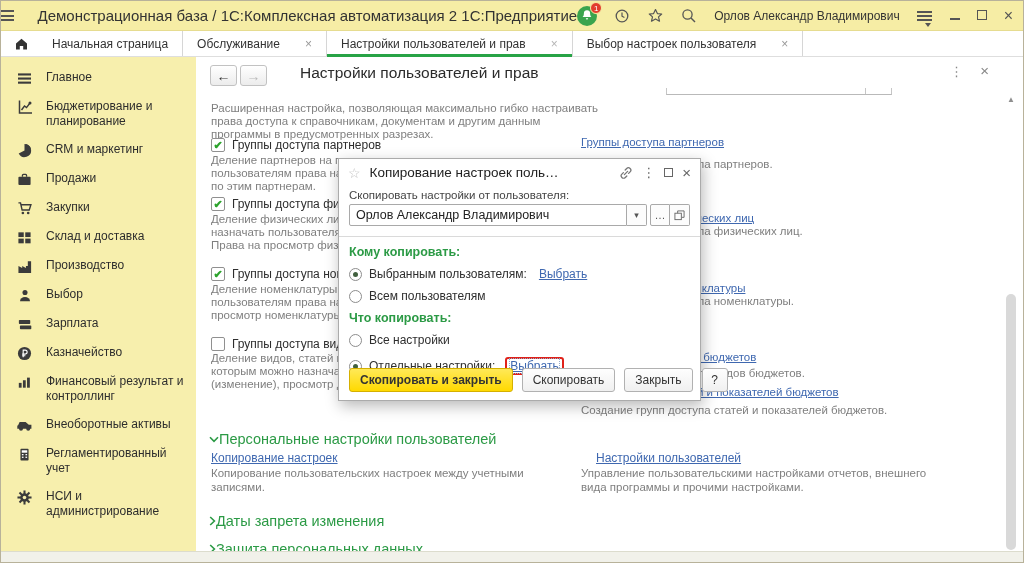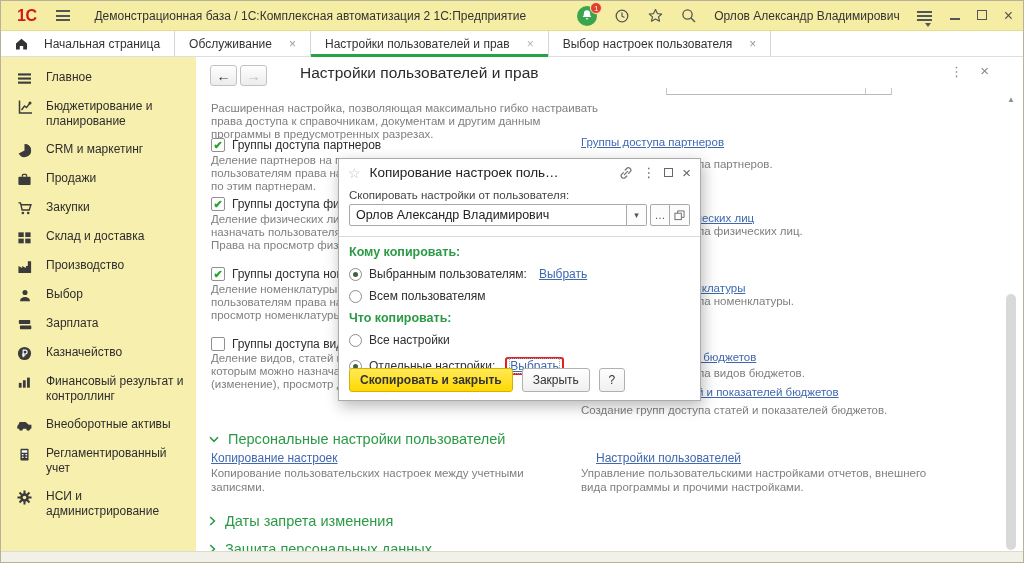--- a/index.html
+++ b/index.html
@@ -7,21 +7,21 @@
   body { font-family:"Liberation Sans", sans-serif; }
   .window { position:relative; width:1024px; height:563px; background:#fff;
             border:1px solid #b8b29a; overflow:hidden; }
 
   
   .topbar { position:absolute; left:0; top:0; right:0; height:30px; background:#f6eda5;
             display:flex; align-items:center; padding:0 10px; border-bottom:1px solid #e6dc90;justify-content:flex-end; }
   .logo { color:#d0181c; font-weight:bold; font-size:16px; margin-left:6px; letter-spacing:-0.5px; }
   .burger { margin-left:20px; display:inline-block; }
   .burger i { display:block; width:14px; height:2px; background:#555; margin:2.5px 0; }
-  .win-title { font-size:12px; color:#333; margin-left:24px; white-space:nowrap; }
+  .win-title { font-size:15px; color:#333; margin-left:24px; white-space:nowrap; }
   .top-right { margin-left:auto; display:flex; align-items:center; gap:17px; }
   .icn { display:inline-flex; align-items:center; justify-content:center; }
   .bell-wrap { position:relative; width:20px; height:20px; }
   .bell-circle { width:20px; height:20px; border-radius:50%; background:#3aa44e;
                  display:flex; align-items:center; justify-content:center; }
   .badge { position:absolute; top:-4px; right:-5px; min-width:12px; height:12px; border-radius:7px;
            background:#e23d2e; color:#fff; font-size:8px; line-height:12px; text-align:center;
            border:1px solid #f6eda5; padding:0 2px; }
   .username { font-size:12px; color:#333; white-space:nowrap; }
   .svcmenu { position:relative; width:16px; height:14px; }
@@ -30,21 +30,21 @@
                     border-left:3.5px solid transparent; border-right:3.5px solid transparent;
                     border-top:4px solid #555; }
   .wctl { color:#555; font-size:13px; line-height:13px; }
   .minbar { display:inline-block; width:10px; height:2px; background:#555; }
   .maxsq { display:inline-block; width:10px; height:10px; border:1.6px solid #555; }
   .xchar { font-size:16px; color:#555; line-height:14px; }
 
   
   .tabbar { position:absolute; left:0; top:30px; right:0; height:26px; background:#fff;
             display:flex; border-bottom:1px solid #dedede; }
-  .tab { position:relative; display:flex; align-items:center; gap:16px; padding:0 14px;
+  .tab { position:relative; display:flex; align-items:center; gap:24px; padding:0 14px;
          font-size:12px; color:#333; border-right:1px solid #d6d6d6; white-space:nowrap; }
   .tab.active::after { content:""; position:absolute; left:0; right:0; bottom:-1px; height:3px; background:#27a346; }
   .tab .tclose { color:#999; font-size:12px; margin-left:1px; }
   .tab.active .tclose { color:#b5b5b5; }
 
   
   .sidebar { position:absolute; left:0; top:56px; width:195px; bottom:11px; background:#f7efad;
              padding:13px 6px 0 15px; overflow:hidden; }
   .side-item { display:flex; gap:13px; margin-bottom:13px; font-size:12px; color:#2d2d2d;
                line-height:15px; align-items:flex-start; }
@@ -68,21 +68,21 @@
            line-height:13px; color:#7f7f7f; }
   .cbrow { position:absolute; left:15px; display:flex; align-items:center; gap:7px;
            font-size:12px; color:#2e2e2e; }
   .cbbox { width:14px; height:14px; border:1px solid #909090; border-radius:2px; background:#fff;
            display:flex; align-items:center; justify-content:center; font-size:11px; color:#2ca32c;
            font-weight:bold; line-height:11px; }
   .fdesc { position:absolute; left:15px; width:338px; font-size:11.5px; line-height:13px; color:#7f7f7f; }
   .rlink { position:absolute; left:385px; font-size:11.5px; color:#3f68b0; text-decoration:underline;
            white-space:nowrap; cursor:pointer; }
   .rdesc { position:absolute; left:385px; width:420px; font-size:11.5px; line-height:13.5px; color:#7f7f7f; }
-  .section-h { position:absolute; left:13px; display:flex; align-items:center; gap:9px;
+  .section-h { position:absolute; left:13px; display:flex; align-items:center; 
                font-size:14.5px; color:#2b9a45; cursor:pointer; white-space:nowrap; }
   .slink { position:absolute; font-size:12px; color:#3f68b0; text-decoration:underline; cursor:pointer; }
   .sdesc { position:absolute; font-size:11.5px; line-height:13.5px; color:#7f7f7f; }
 
   
   .vscroll { position:absolute; right:6px; top:94px; bottom:12px; width:12px; }
   .vscroll .arrow { position:absolute; top:0; left:0; right:0; text-align:center; color:#8f8f8f;
                     font-size:8px; line-height:10px; }
   .vscroll .thumb { position:absolute; left:1px; right:1px; top:199px; bottom:0;
                     background:#d9d9d9; border-radius:5px; }
@@ -476,18 +476,19 @@
         <span>Все настройки</span>
       </div>
       <div class="radio-row" style="margin-top:10px">
         <span class="radio sel"></span>
         <span>Отдельные настройки:</span>
         <span class="redbox"><span class="dlink">Выбрать</span></span>
       </div>
     </div>
     <div class="dlg-btns">
       <div class="btn primary">Скопировать и закрыть</div>
+      <div class="btn">Скопировать</div>
       <div class="btn">Закрыть</div>
       <div class="btn help">?</div>
     </div>
   </div>
 
 </div>
 
 </body></html>

